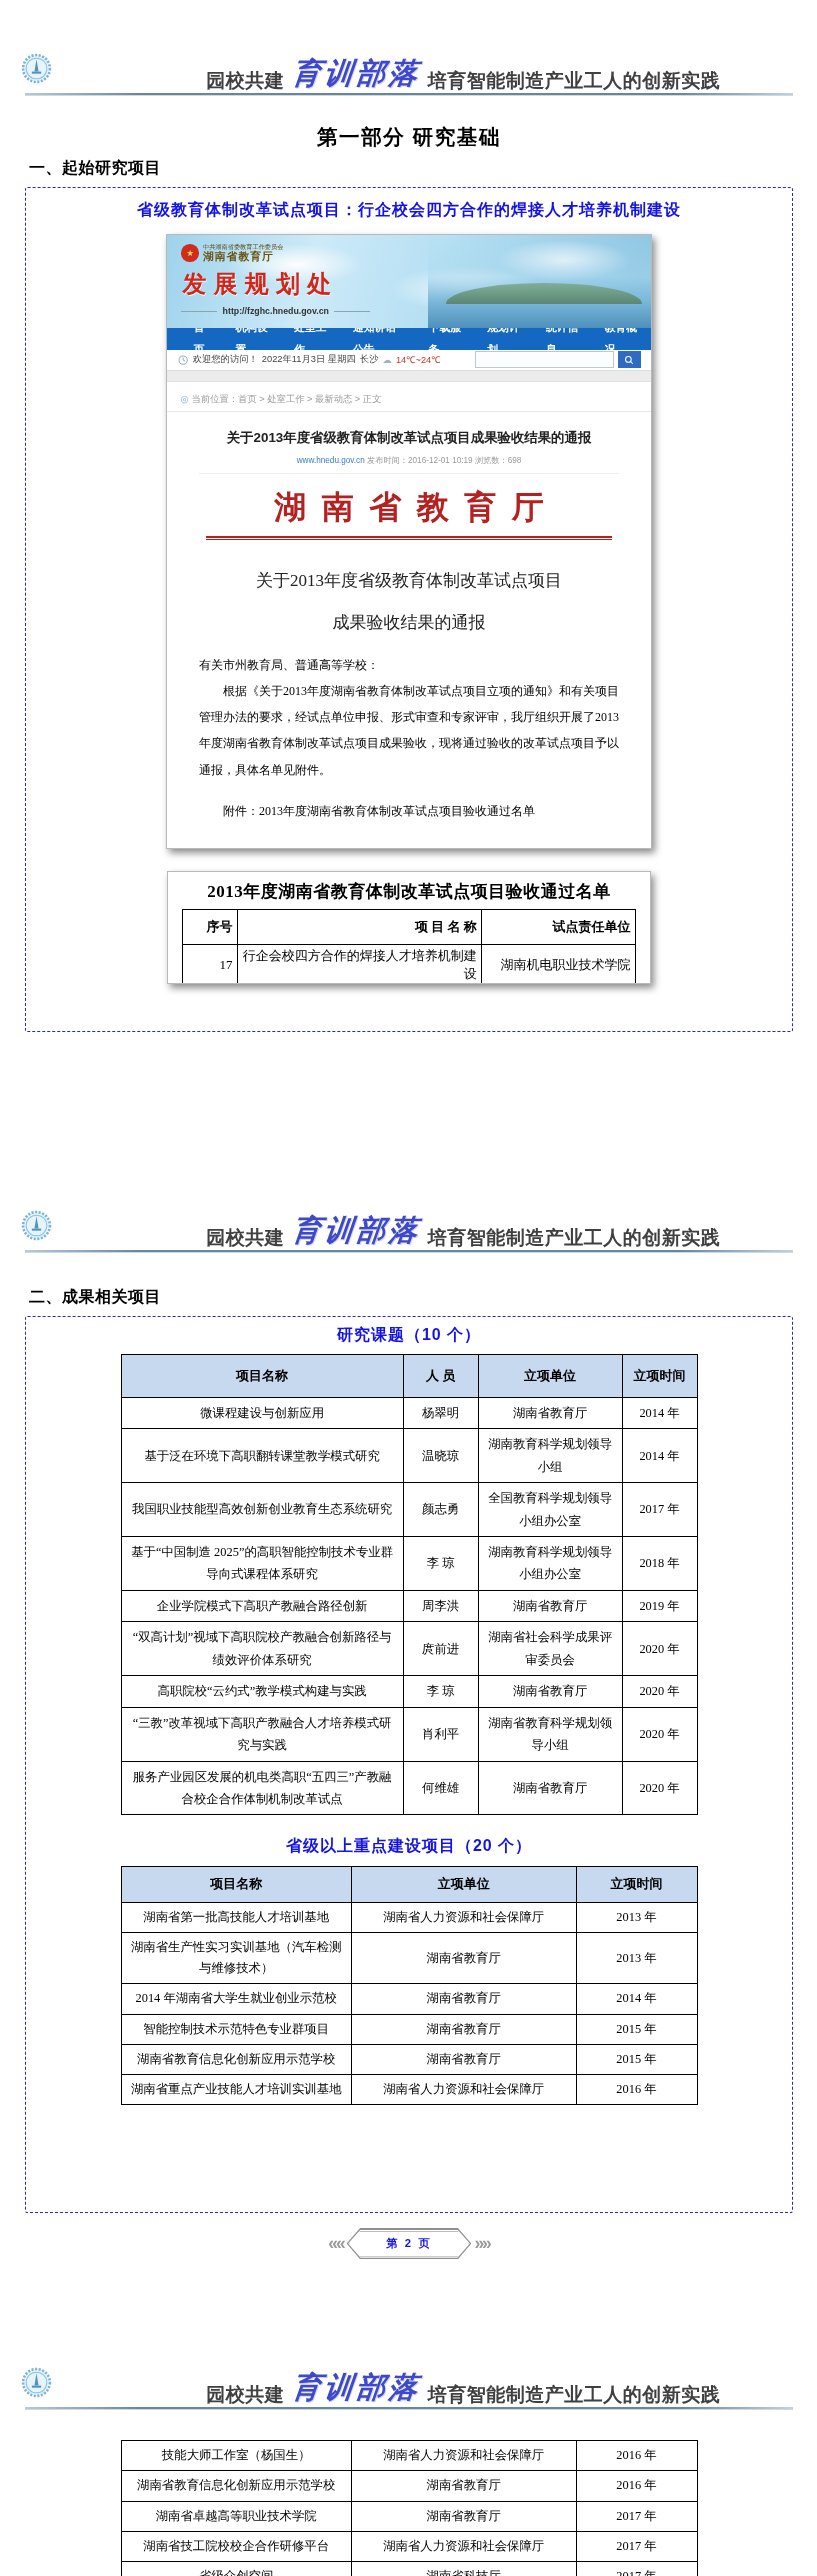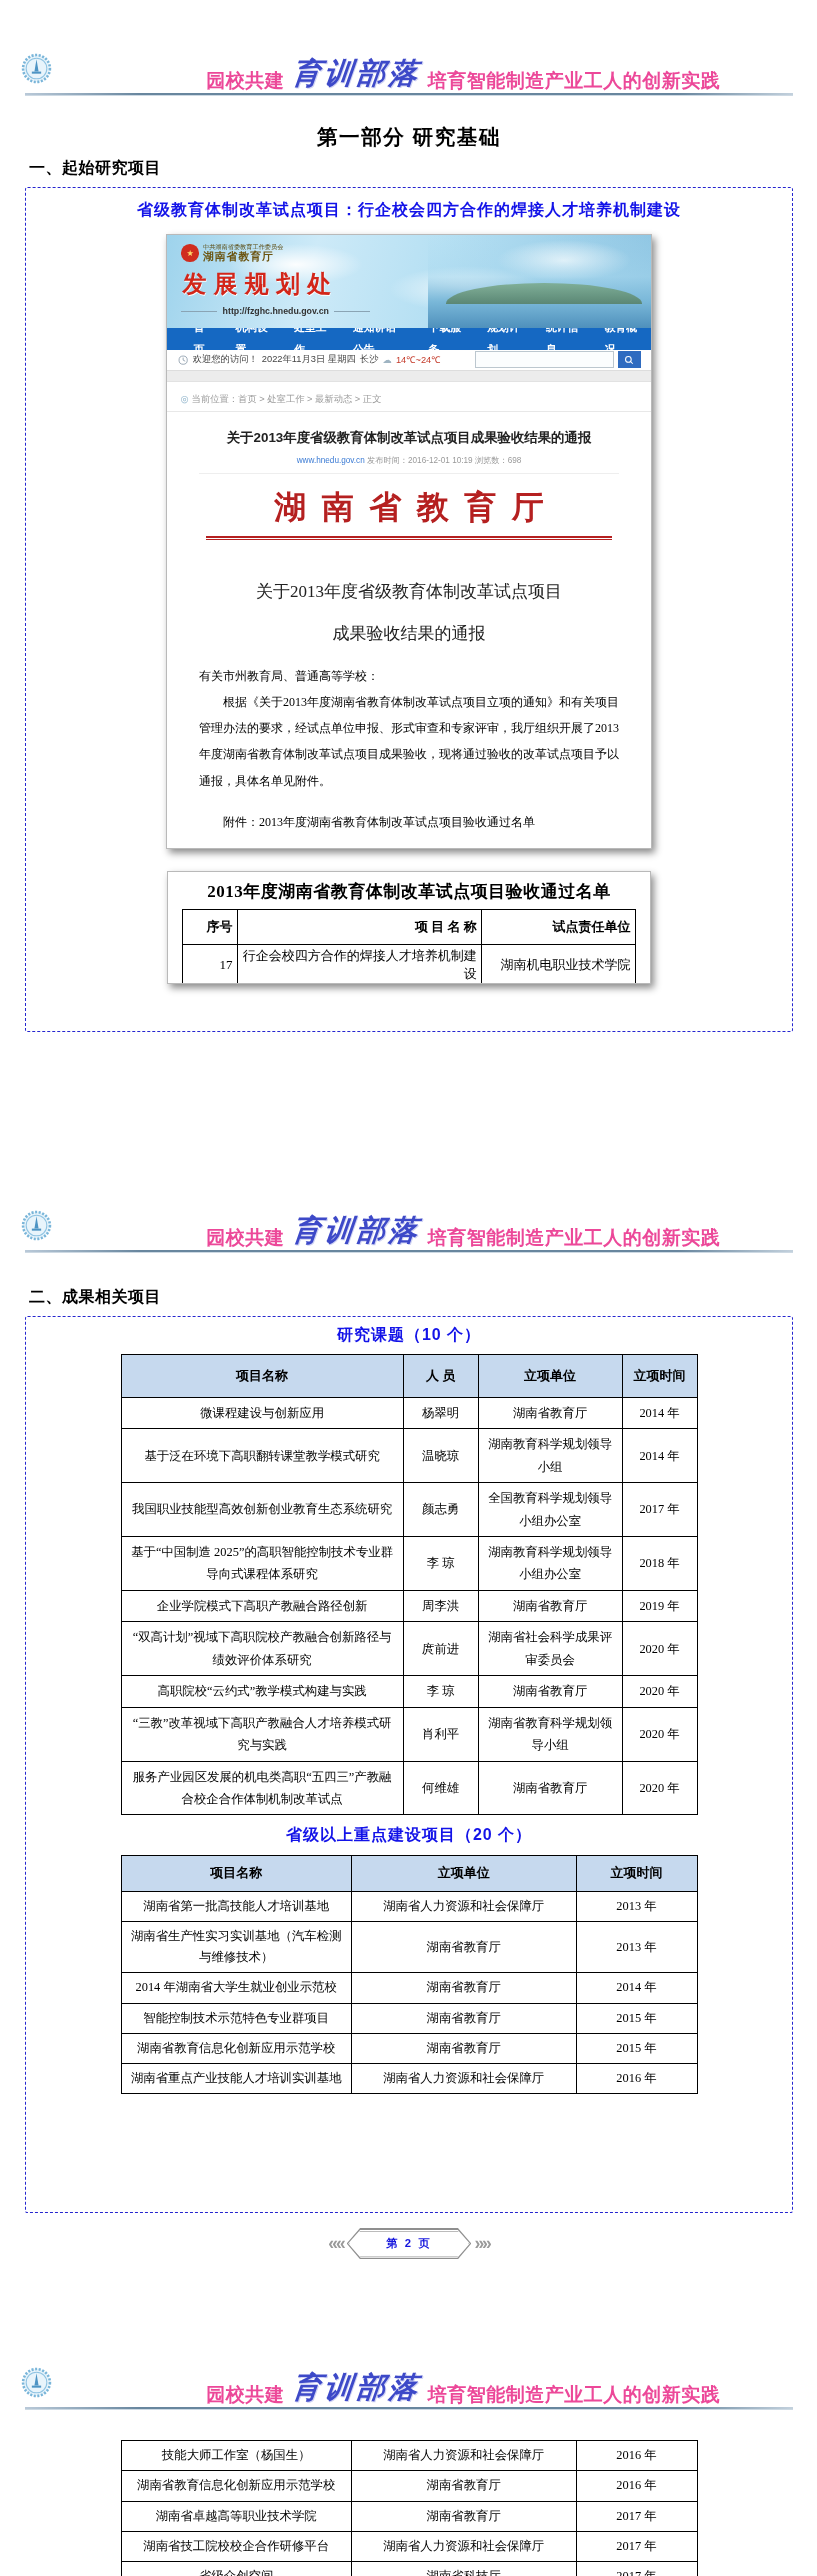--- a/index.html
+++ b/index.html
@@ -3,21 +3,21 @@
 <meta charset="utf-8">
 <style>
   html,body{margin:0;padding:0;background:#ffffff;}
   .canvas{width:818px;font-family:"Liberation Sans",sans-serif;color:#000;}
   .page{position:relative;width:818px;height:1157px;overflow:hidden;background:#fff;}
 
   
   .pg-header{position:relative;height:98px;}
   .logo{position:absolute;left:20.6px;top:53px;width:31px;height:31px;}
   .hdr-line{position:absolute;left:129px;right:20.6px;top:58px;text-align:center;white-space:nowrap;}
-  .hdr-prefix,.hdr-suffix{font-size:19px;font-weight:bold;color:#ec4899;letter-spacing:0.5px;}
+  .hdr-prefix,.hdr-suffix{font-size:19px;font-weight:bold;color:#404040;letter-spacing:0.5px;}
   .hdr-calli{font-family:"Liberation Serif",serif;font-style:italic;font-weight:bold;
     font-size:29px;color:#3d49c8;margin:0 5.2px;position:relative;top:-3.6px;
     text-shadow:1px 1px 0 rgba(120,130,220,.35);letter-spacing:3.1px;transform:skewX(-6deg);display:inline-block;}
   .hdr-rule{position:absolute;left:25px;right:25px;top:93px;height:2.1px;
     background:linear-gradient(90deg,#b9c9d8,#68869e 15%,#68869e 85%,#c3d1dd);
     border-bottom:1.5px solid #cdd9e3;}
 
   .part-title{margin-top:25px;text-align:center;font-size:20.6px;font-weight:bold;letter-spacing:1.5px;}
   .sec-title{margin:7.2px 0 0 29px;font-size:16px;font-weight:bold;letter-spacing:0.5px;}
 
@@ -64,21 +64,21 @@
   .graystrip{height:10.3px;background:#ececec;border-top:0.5px solid #ddd;border-bottom:0.5px solid #e2e2e2;}
   .crumb{height:24px;line-height:24px;background:#fff;color:#999;font-size:9.3px;padding-left:13.4px;border-bottom:0.5px solid #e8e8e8;margin-top:5.2px;}
   .crumb .loc{color:#8ab0c8;margin-right:3.1px;}
   .article{padding:10.3px 32px 10.3px;}
   .a-title{text-align:center;font-size:13.4px;font-weight:bold;color:#222;margin-top:6.2px;}
   .a-meta{text-align:center;font-size:8.2px;color:#9a9a9a;margin-top:8.2px;padding-bottom:7.2px;border-bottom:0.5px solid #eee;}
   .a-site{color:#3b7bd4;}
   .letterhead{margin-top:12.4px;text-align:center;color:#b52020;font-family:"Liberation Serif",serif;font-weight:bold;
     font-size:32px;letter-spacing:15.5px;text-indent:15.5px;}
   .red-rule{margin:5.2px 7.2px 0;height:1.5px;border-top:2.1px solid #b52020;border-bottom:1px solid #b52020;}
-  .doc-t1{margin-top:40px;text-align:center;font-family:"Liberation Serif",serif;font-size:17px;color:#222;}
+  .doc-t1{margin-top:29px;text-align:center;font-family:"Liberation Serif",serif;font-size:17px;color:#222;}
   .doc-t2{margin-top:18.5px;text-align:center;font-family:"Liberation Serif",serif;font-size:17px;color:#222;}
   .salute{margin-top:23px;font-family:"Liberation Serif",serif;font-size:12px;}
   .body-p{margin-top:4.1px;font-family:"Liberation Serif",serif;font-size:12px;line-height:2.2;text-indent:2em;text-align:justify;}
   .attach{margin-top:19.6px;font-family:Liberation Serif, serif;font-size:12px;text-indent:2em;}
   .signer{margin-top:29px;text-align:right;font-family:"Liberation Serif",serif;font-size:10.8px;padding-right:9.3px;}
 
   
   .shot2-title{font-family:"Liberation Serif",serif;font-weight:bold;font-size:17px;text-align:center;letter-spacing:0.5px;}
   .t-result{width:100%;border-collapse:collapse;margin-top:6.2px;font-family:"Liberation Serif",serif;}
   .t-result th,.t-result td{border:1px solid #000;text-align:right;padding:2.1px 4.1px;}
@@ -99,21 +99,21 @@
   .t-research th:nth-child(3){width:25%;}
   .t-research th:nth-child(4){width:13%;}
   .t-key{width:577px;margin-top:8.2px;}
   .t-key th{font-size:13px;height:27px;border-bottom:1.3px solid #000;}
   .t-key td{font-size:12.4px;line-height:1.7;height:20.6px;}
   .t-key th:nth-child(1),.t-key td:nth-child(1){width:40%;}
   .t-key th:nth-child(2),.t-key td:nth-child(2){width:39%;}
   .t-key th:nth-child(3),.t-key td:nth-child(3){width:21%;}
   .t-cont{width:577px;margin-top:28px;}
   .p2box .blue-title.first{margin-top:8.2px;}
-  .p2box .blue-title.second{margin-top:10px;text-align:center;}
+  .p2box .blue-title.second{margin-top:21px;text-align:center;}
 
   
   .page-marker{position:absolute;left:0;right:0;text-align:center;}
   .pm1{top:1054px;} .pm2{top:1071px;}
   .chev{color:#9a9a9a;font-size:17.5px;font-weight:bold;letter-spacing:-2.1px;vertical-align:middle;margin:0 3.1px;}
   .hexwrap{display:inline-block;background:#8f8f8f;clip-path:polygon(13.4px 0,calc(100% - 13.4px) 0,100% 50%,calc(100% - 13.4px) 100%,13.4px 100%,0 50%);padding:1.5px;vertical-align:middle;}
   .hexmid{display:inline-block;background:#fff;clip-path:polygon(12.4px 0,calc(100% - 12.4px) 0,100% 50%,calc(100% - 12.4px) 100%,12.4px 100%,0 50%);padding:1px;}
   .hexin{display:inline-block;background:#fff;border:0.5px solid #bbb;
     clip-path:polygon(11.3px 0,calc(100% - 11.3px) 0,100% 50%,calc(100% - 11.3px) 100%,11.3px 100%,0 50%);
     padding:4.6px 36px;color:#1515dd;font-weight:bold;font-size:11.3px;letter-spacing:2.1px;}

